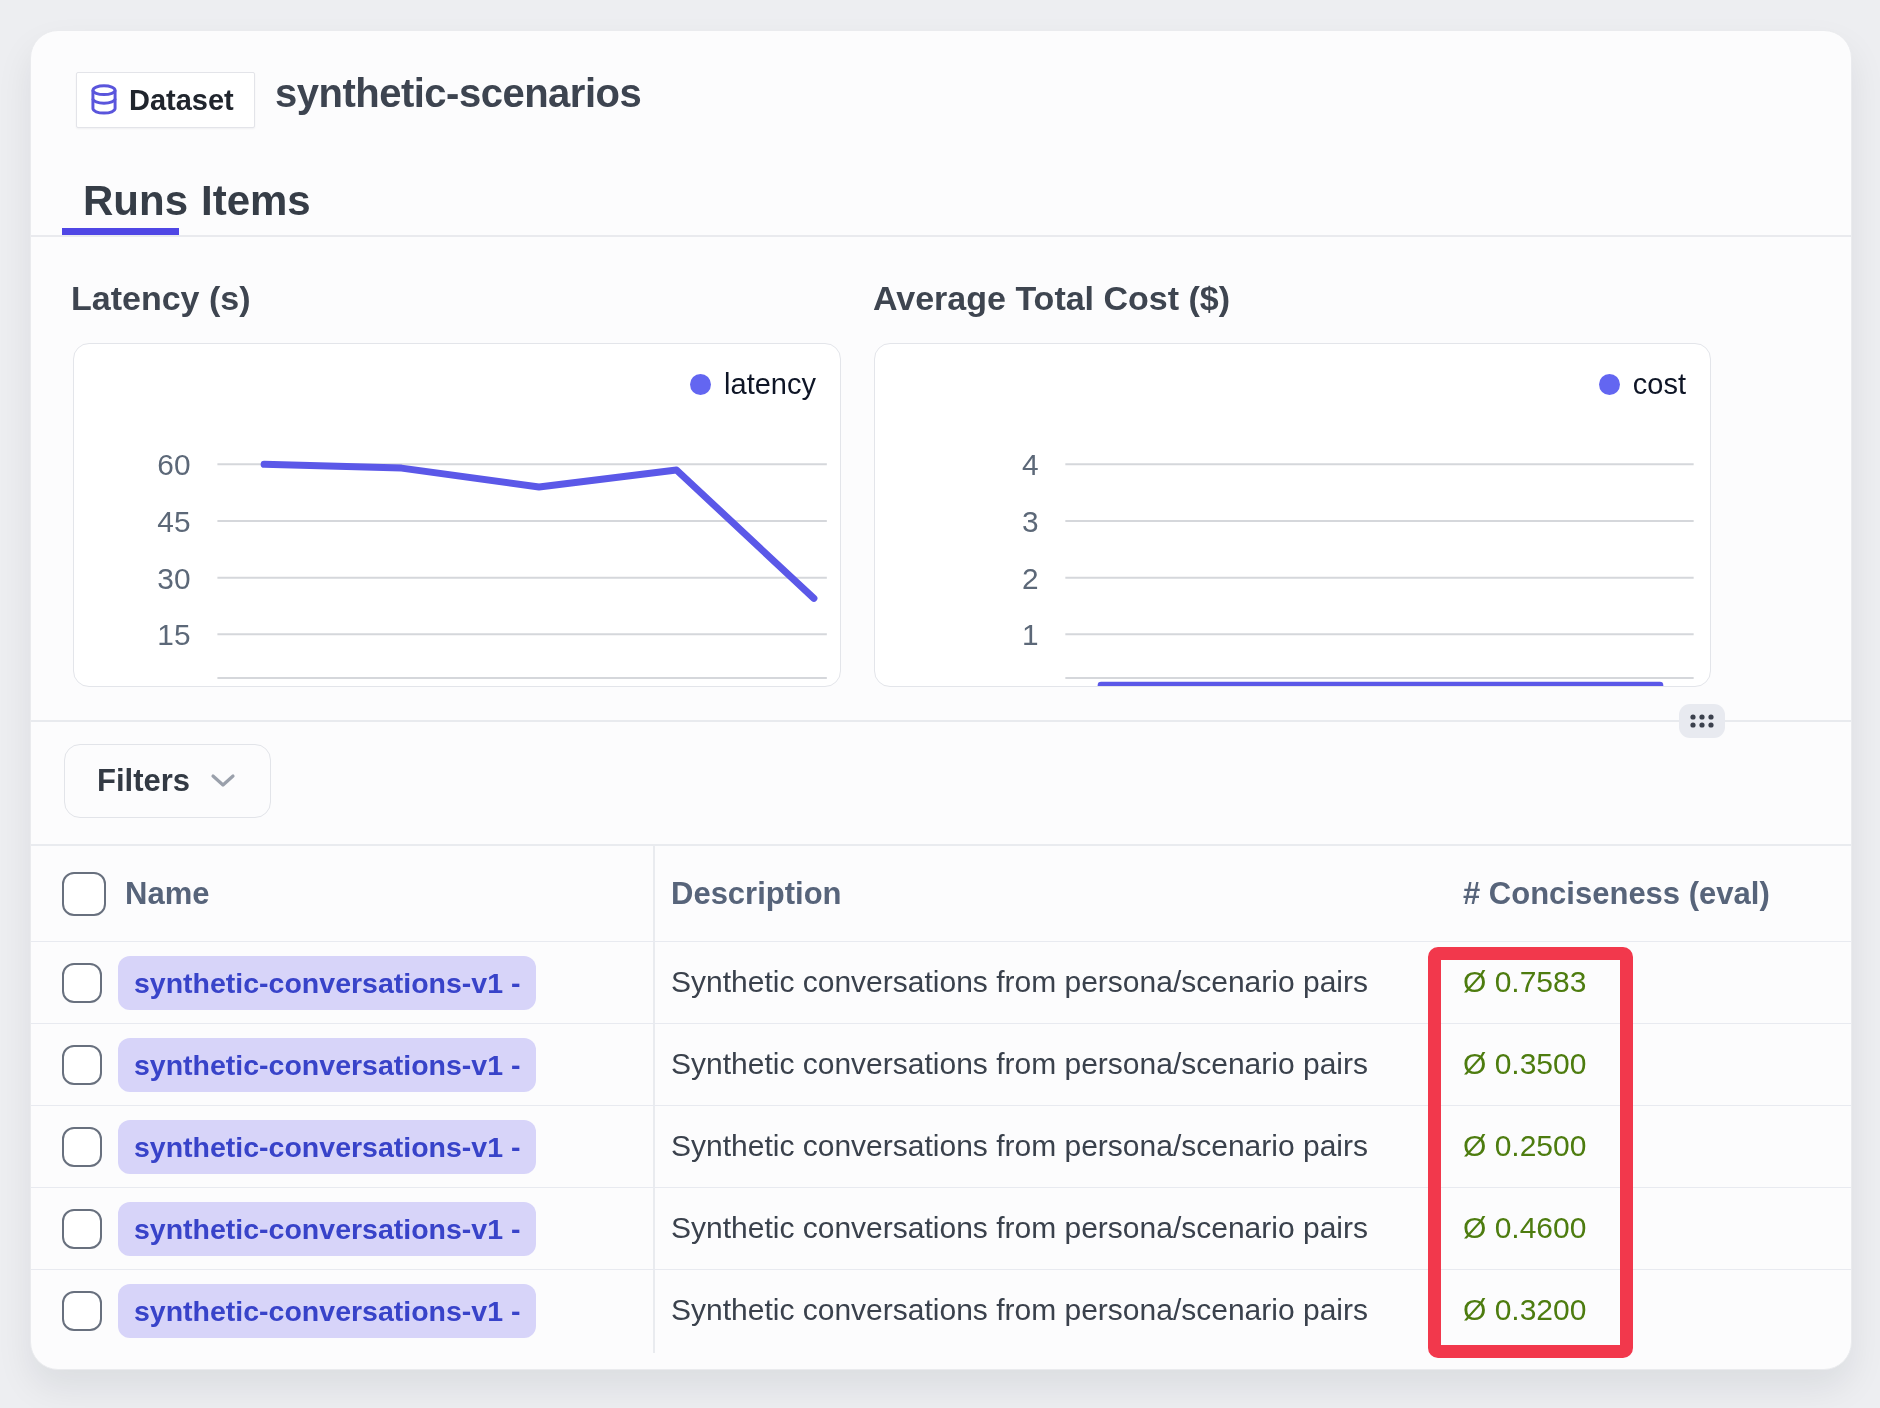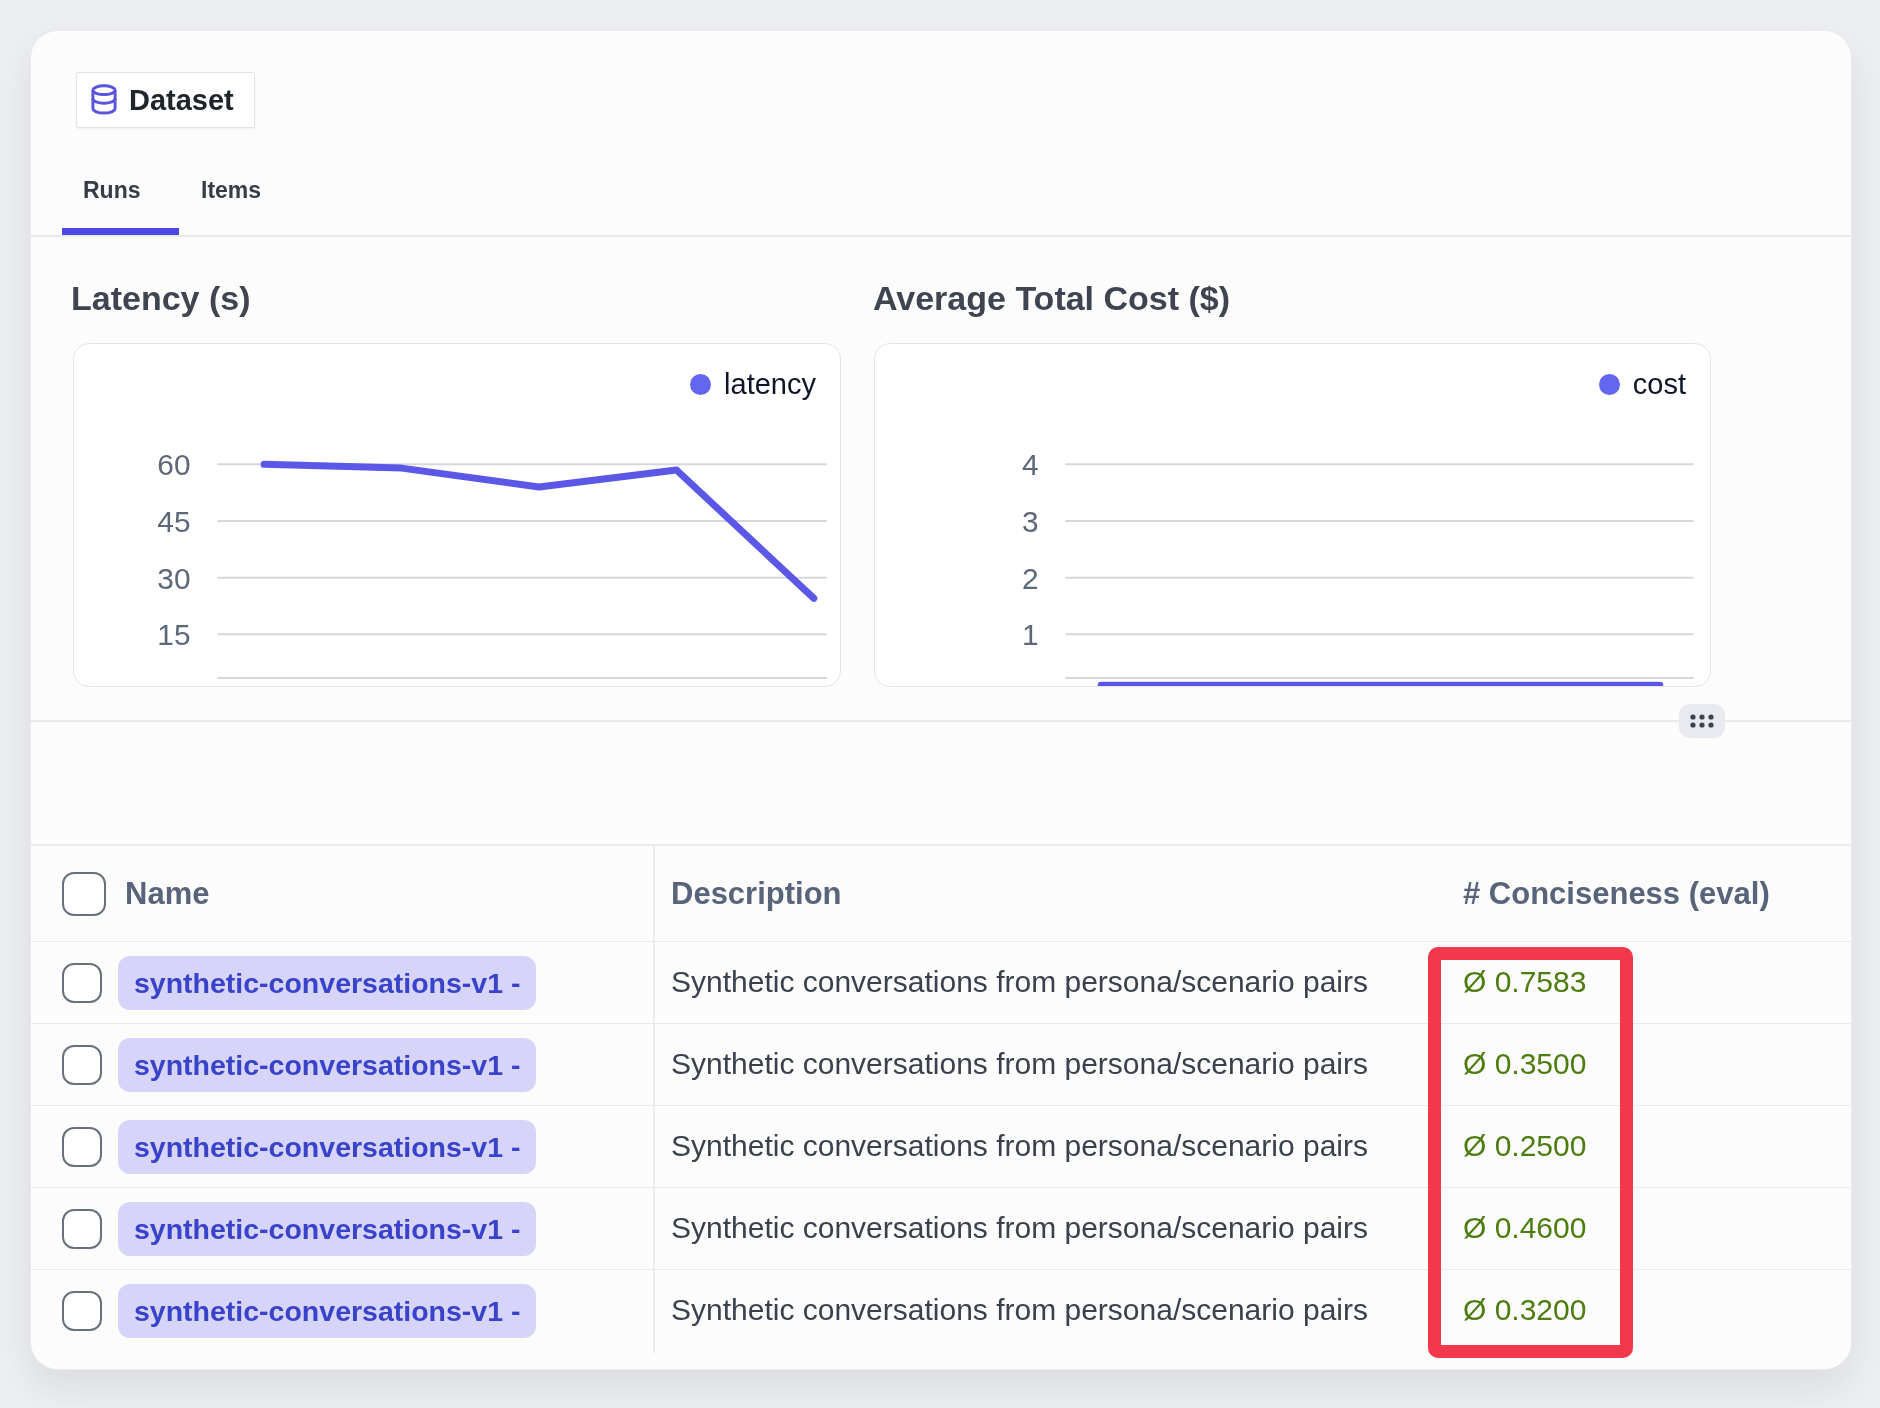--- a/index.html
+++ b/index.html
@@ -10,21 +10,21 @@
         border:1px solid #eaebee;border-radius:28px;box-shadow:0 18px 36px rgba(18,23,38,.08);overflow:hidden;}
 
   
   .ds-badge{left:45px;top:41px;height:54px;display:flex;align-items:center;gap:10px;
             padding:0 20px 0 12px;background:#ffffff;border:1.5px solid #e3e4e9;border-radius:2px;
             box-shadow:0 1px 2px rgba(16,24,40,.05);}
   .ds-badge .lbl{font-size:29px;font-weight:700;color:#20252d;}
   .page-title{left:244px;top:40px;font-size:40px;font-weight:700;color:#3d4450;letter-spacing:-.5px;}
 
   
-  .tab{top:146px;font-size:23px;font-weight:600;color:#363d47;cursor:pointer;}
+  .tab{top:146px;font-size:42px;font-weight:600;color:#363d47;cursor:pointer;}
   .tab-runs{left:52px;}
   .tab-items{left:170px;}
   .tab-underline{left:31px;top:197px;width:117px;height:8px;background:#4f46e5;}
   .tabs-divider{left:0;top:204px;width:1820px;height:2px;background:#e9eaee;}
 
   
   .sec-title{top:248px;font-size:34px;font-weight:600;color:#3e4550;}
   .t-lat{left:40px;}  .t-cost{left:842px;}
   .chart-card{top:312px;height:344px;background:#ffffff;border:1.5px solid #e3e5ea;border-radius:16px;box-sizing:border-box;}
   .c-lat{left:42px;width:768px;}  .c-cost{left:843px;width:837px;}
@@ -73,20 +73,21 @@
     <div class="abs ds-badge">
       <span style="display:flex;">
         <svg width="30" height="32" viewBox="0 0 24 26" fill="none">
           <ellipse cx="12" cy="5" rx="9" ry="3.6" stroke="#5a55dc" stroke-width="2.4"></ellipse>
           <path d="M3 5v7c0 2 4 3.6 9 3.6s9-1.6 9-3.6V5" stroke="#5a55dc" stroke-width="2.4"></path>
           <path d="M3 12v8c0 2 4 3.6 9 3.6s9-1.6 9-3.6v-8" stroke="#5a55dc" stroke-width="2.4"></path>
         </svg>
       </span>
       <span class="lbl">Dataset</span>
     </div>
+    <div class="abs page-title">synthetic-scenarios</div>
 
     <div class="abs tab tab-runs">Runs</div>
     <div class="abs tab tab-items">Items</div>
     <div class="abs tab-underline"></div>
     <div class="abs tabs-divider"></div>
 
     <div class="abs sec-title t-lat">Latency (s)</div>
     <div class="abs sec-title t-cost">Average Total Cost ($)</div>
 
     <div class="abs chart-card c-lat">
@@ -136,20 +137,28 @@
               <circle cx="14" cy="5" r="2.6"></circle>
               <circle cx="23" cy="5" r="2.6"></circle>
             <circle cx="5" cy="13" r="2.6"></circle>
               <circle cx="14" cy="13" r="2.6"></circle>
               <circle cx="23" cy="13" r="2.6"></circle>
           </g>
         </svg>
       </span>
     </div>
 
+    <div class="abs filters-btn">
+      <span class="lbl">Filters</span>
+      <span style="display:flex;">
+        <svg width="26" height="16" viewBox="0 0 26 16" fill="none">
+          <path d="M3 3l10 9L23 3" stroke="#9aa0ab" stroke-width="3.2" stroke-linecap="round" stroke-linejoin="round"></path>
+        </svg>
+      </span>
+    </div>
 
     <div class="abs table-top"></div>
     <div class="abs cb cb-head"></div>
     <div class="abs th th-name">Name</div>
     <div class="abs th th-desc">Description</div>
     <div class="abs th th-conc"># Conciseness (eval)</div>
     <div class="abs vline"></div>
 
     <div class="rows" id="rows">
   <div class="row">

